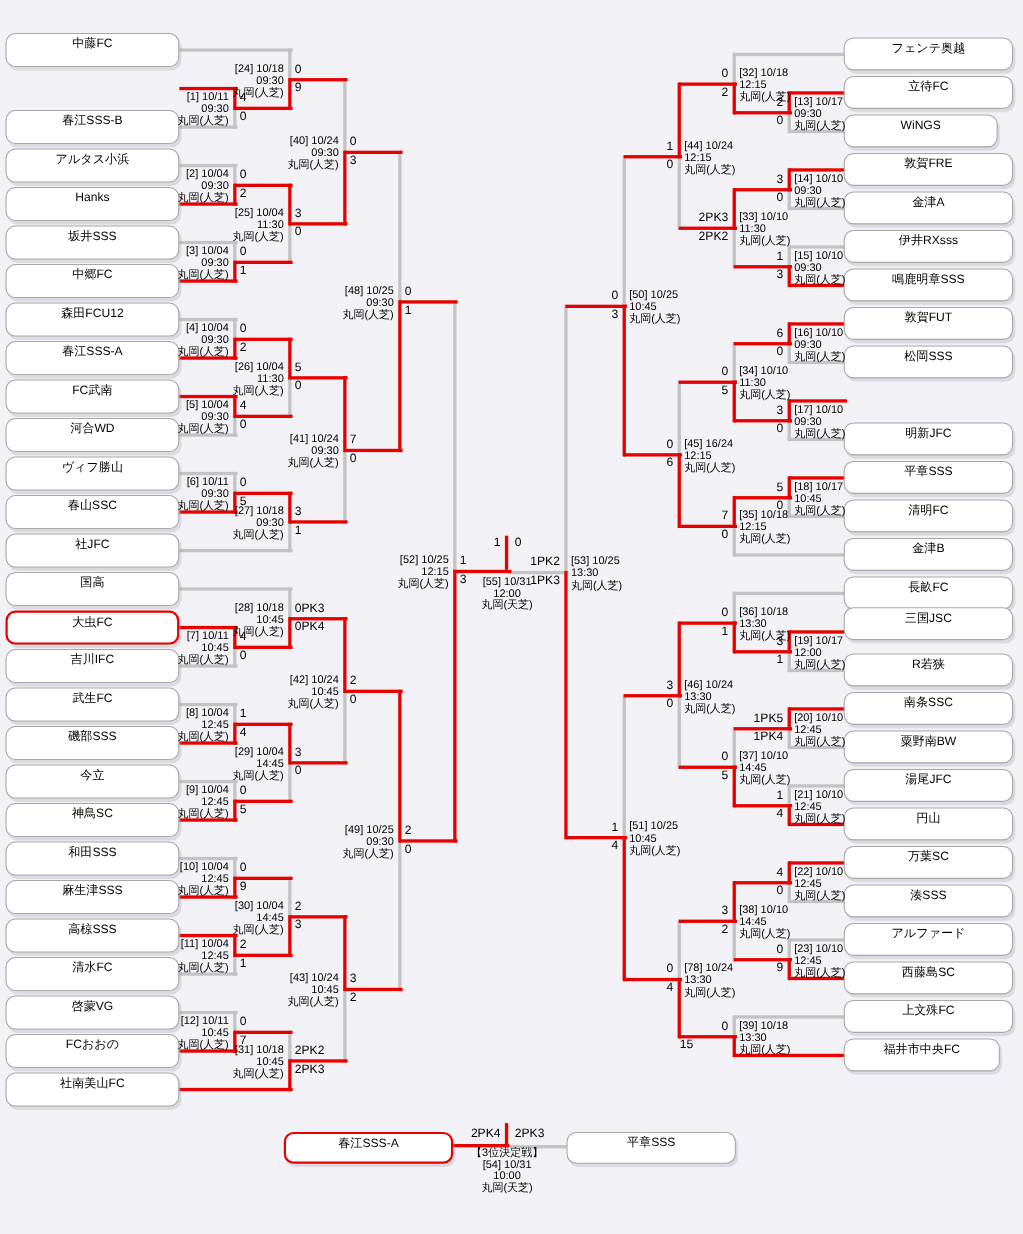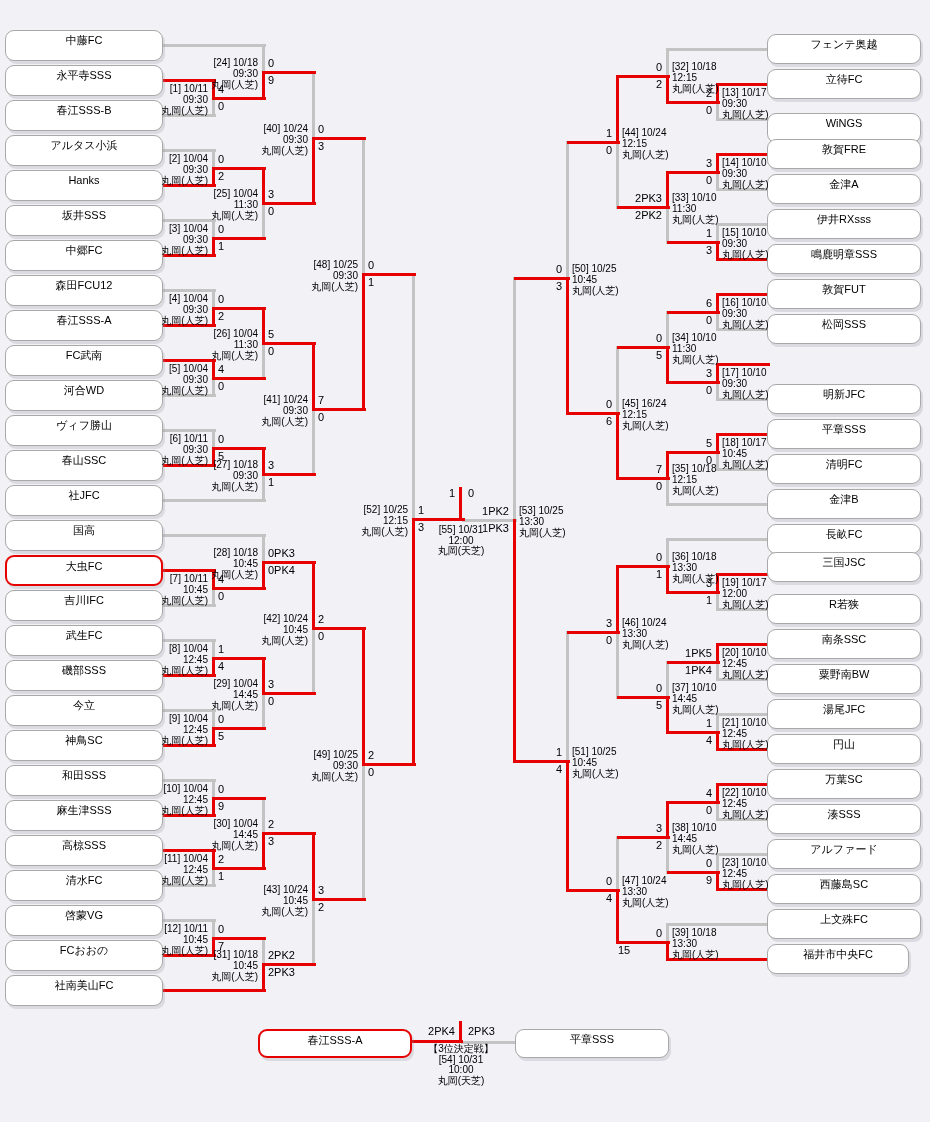--- a/index.html
+++ b/index.html
@@ -36,21 +36,20 @@
   <span class="score right" style="left:397px;top:1026px;width:58px;">2PK4</span>
   <span class="score" style="left:468px;top:1026px;">2PK3</span>
   <div class="center-label" style="top:1044px;">
     <div>【3位決定戦】</div>
     <div>[54] 10/31</div>
     <div>10:00</div>
     <div>丸岡(天芝)</div>
   </div>
 
 <div class="team-box" style="left: 5px; top: 30px; width: 158px; height: 31px;">中藤FC</div>
-    <div class="team-box" style="left: 5px; top: 65px; width: 158px; height: 31px;">永平寺SSS</div>
     <div class="team-box" style="left: 5px; top: 100px; width: 158px; height: 31px;">春江SSS-B</div>
     <div class="team-box" style="left: 5px; top: 170px; width: 158px; height: 31px;">Hanks</div>
     <div class="team-box" style="left: 5px; top: 135px; width: 158px; height: 31px;">アルタス小浜</div>
     <div class="team-box" style="left: 5px; top: 205px; width: 158px; height: 31px;">坂井SSS</div>
     <div class="team-box" style="left: 5px; top: 240px; width: 158px; height: 31px;">中郷FC</div>
     <div class="team-box" style="left: 5px; top: 275px; width: 158px; height: 31px;">森田FCU12</div>
     <div class="team-box" style="left: 5px; top: 310px; width: 158px; height: 31px;">春江SSS-A</div>
     <div class="team-box" style="left: 5px; top: 345px; width: 158px; height: 31px;">FC武南</div>
     <div class="team-box" style="left: 5px; top: 380px; width: 158px; height: 31px;">河合WD</div>
     <div class="team-box" style="left: 5px; top: 415px; width: 158px; height: 31px;">ヴィフ勝山</div>
@@ -65,21 +64,21 @@
     <div class="team-box" style="left: 5px; top: 730px; width: 158px; height: 31px;">神鳥SC</div>
     <div class="team-box" style="left: 5px; top: 765px; width: 158px; height: 31px;">和田SSS</div>
     <div class="team-box" style="left: 5px; top: 800px; width: 158px; height: 31px;">麻生津SSS</div>
     <div class="team-box" style="left: 5px; top: 835px; width: 158px; height: 31px;">高椋SSS</div>
     <div class="team-box" style="left: 5px; top: 870px; width: 158px; height: 31px;">清水FC</div>
     <div class="team-box" style="left: 5px; top: 905px; width: 158px; height: 31px;">啓蒙VG</div>
     <div class="team-box" style="left: 5px; top: 940px; width: 158px; height: 31px;">FCおおの</div>
     <div class="team-box" style="left: 5px; top: 975px; width: 158px; height: 31px;">社南美山FC</div>
     <div class="team-box" style="left: 767px; top: 34px; width: 154px; height: 30px;">フェンテ奥越</div>
     <div class="team-box" style="left: 767px; top: 69px; width: 154px; height: 30px;">立待FC</div>
-    <div class="team-box" style="left: 767px; top: 104px; width: 154px; height: 30px; margin-top: 9px;">WiNGS</div>
+    <div class="team-box" style="left: 767px; top: 104px; width: 140px; height: 30px;">WiNGS</div>
     <div class="team-box" style="left: 767px; top: 139px; width: 154px; height: 30px;">敦賀FRE</div>
     <div class="team-box" style="left: 767px; top: 174px; width: 154px; height: 30px;">金津A</div>
     <div class="team-box" style="left: 767px; top: 209px; width: 154px; height: 30px;">伊井RXsss</div>
     <div class="team-box" style="left: 767px; top: 244px; width: 154px; height: 30px;">鳴鹿明章SSS</div>
     <div class="team-box" style="left: 767px; top: 279px; width: 154px; height: 30px;">敦賀FUT</div>
     <div class="team-box" style="left: 767px; top: 314px; width: 154px; height: 30px;">松岡SSS</div>
     <div class="team-box" style="left: 767px; top: 384px; width: 154px; height: 30px;">明新JFC</div>
     <div class="team-box" style="left: 767px; top: 419px; width: 154px; height: 30px;">平章SSS</div>
     <div class="team-box" style="left: 767px; top: 454px; width: 154px; height: 30px;">清明FC</div>
     <div class="team-box" style="left: 767px; top: 489px; width: 154px; height: 30px;">金津B</div>
@@ -638,21 +637,21 @@
       <div>[46] 10/24</div>
       <div>13:30</div>
       <div>丸岡(人芝)</div>
     </div>
     <span class="score" style="left: 568px; top: 618px; width: 44px; text-align: right;">3</span>
     <span class="score" style="left: 568px; top: 635px; width: 44px; text-align: right;">0</span>
     <div class="ln" style="left: 616px; top: 836px; width: 3px; height: 56px; background: rgb(195, 195, 195); z-index: 1;"></div>
     <div class="ln" style="left: 616px; top: 889px; width: 3px; height: 55px; background: rgb(230, 0, 0); z-index: 2;"></div>
     <div class="ln" style="left: 567px; top: 889px; width: 53px; height: 3px; background: rgb(230, 0, 0); z-index: 2;"></div>
     <div class="mlabel" style="left: 622px; top: 875px; width: 118px;">
-      <div>[47] 10/24</div>
+      <div>[78] 10/24</div>
       <div>13:30</div>
       <div>丸岡(人芝)</div>
     </div>
     <span class="score" style="left: 568px; top: 876px; width: 44px; text-align: right;">0</span>
     <span class="score" style="left: 568px; top: 893px; width: 44px; text-align: right;">4</span>
     <div class="ln" style="left: 566px; top: 141px; width: 3px; height: 139px; background: rgb(195, 195, 195); z-index: 1;"></div>
     <div class="ln" style="left: 566px; top: 277px; width: 3px; height: 138px; background: rgb(230, 0, 0); z-index: 2;"></div>
     <div class="ln" style="left: 514px; top: 277px; width: 56px; height: 3px; background: rgb(230, 0, 0); z-index: 2;"></div>
     <div class="mlabel" style="left: 572px; top: 263px; width: 118px;">
       <div>[50] 10/25</div>

